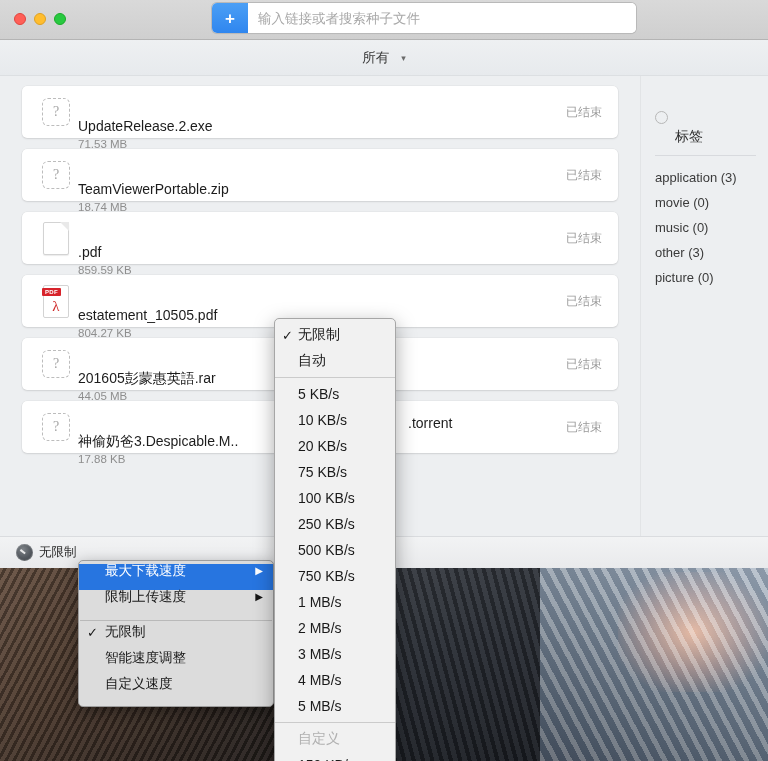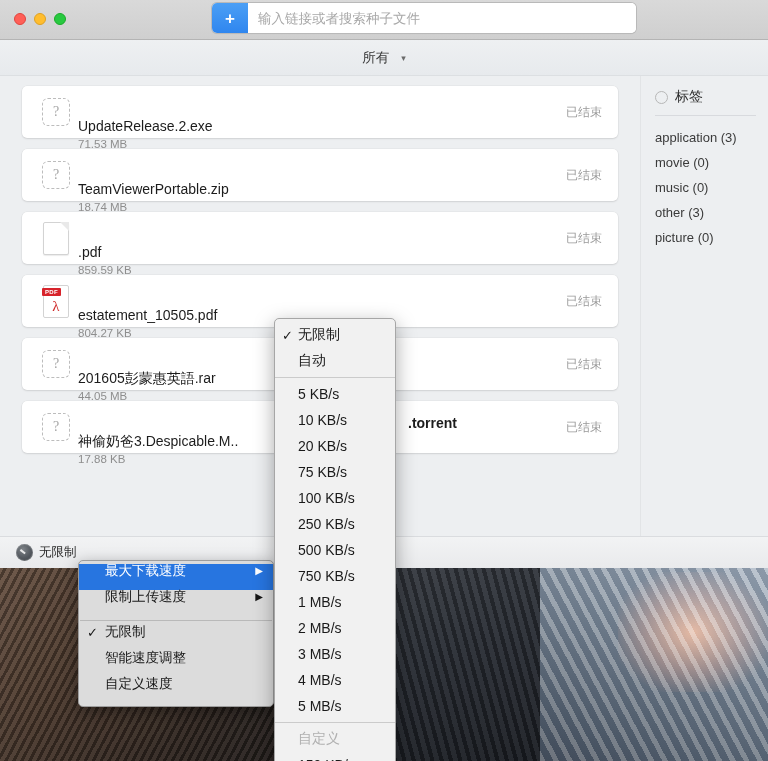--- a/index.html
+++ b/index.html
@@ -143,21 +143,21 @@
   .fsize { font-size: 11.5px; color: #8e8e8e; margin-top: 3px; line-height: 1.2; }
   .fstatus { font-size: 12px; color: #9b9b9b; flex: 0 0 auto; padding-left: 12px; }
 
   
   .sidebar {
     width: 128px; height: 100%; background: #edeff1;
     padding: 12px 0 0 14px; border-left: 1px solid #e2e4e6;
   }
   .side-head { display: flex; align-items: center; gap: 7px; padding-bottom: 9px; }
   .side-circle { width: 13px; height: 13px; border-radius: 50%; border: 1.5px solid #b7b7b7; }
-  .side-title { font-size: 14px; color: #2d2d2d; }
+  .side-title { font-size: 14px; color: #2d2d2d; margin-top: 40px; }
   .side-sep { height: 1px; background: #d8dade; margin: 0 12px 9px 0; }
   .tag-item { font-size: 13px; color: #3a3a3a; padding: 5px 0; cursor: default; }
 
   
   .statusbar {
     position: absolute; left: 0; bottom: 0; width: 768px; height: 32px;
     background: linear-gradient(#f2f3f4, #e9eaec);
     border-top: 1px solid #dadcdf;
     display: flex; align-items: center; padding-left: 16px;
   }
@@ -205,21 +205,21 @@
   }
   .sub-item {
     display: flex; align-items: center; height: 26px;
     padding-left: 7px; cursor: default; white-space: nowrap;
   }
   .sub-item.dim { color: #b0b0b0; }
   .sub-check { width: 16px; flex: 0 0 16px; font-size: 13px; line-height: 1; }
   .sub-sep { height: 1px; background: #cbcbcb; margin: 3px 0; }
 
   
-  .torrent-tail { position: absolute; left: 386px; top: 14px; font-size: 14px; color: #1c1c1c; font-weight: bold; }
+  .torrent-tail { position: absolute; left: 386px; top: 14px; font-size: 14px; color: #1c1c1c; }
 </style>
 </head>
 <body>
 
 <div id="root">
 
   <div class="desktop">
     <div class="rock-l"></div>
     <div class="rock-m"></div>
     <div class="snow-r"></div>

